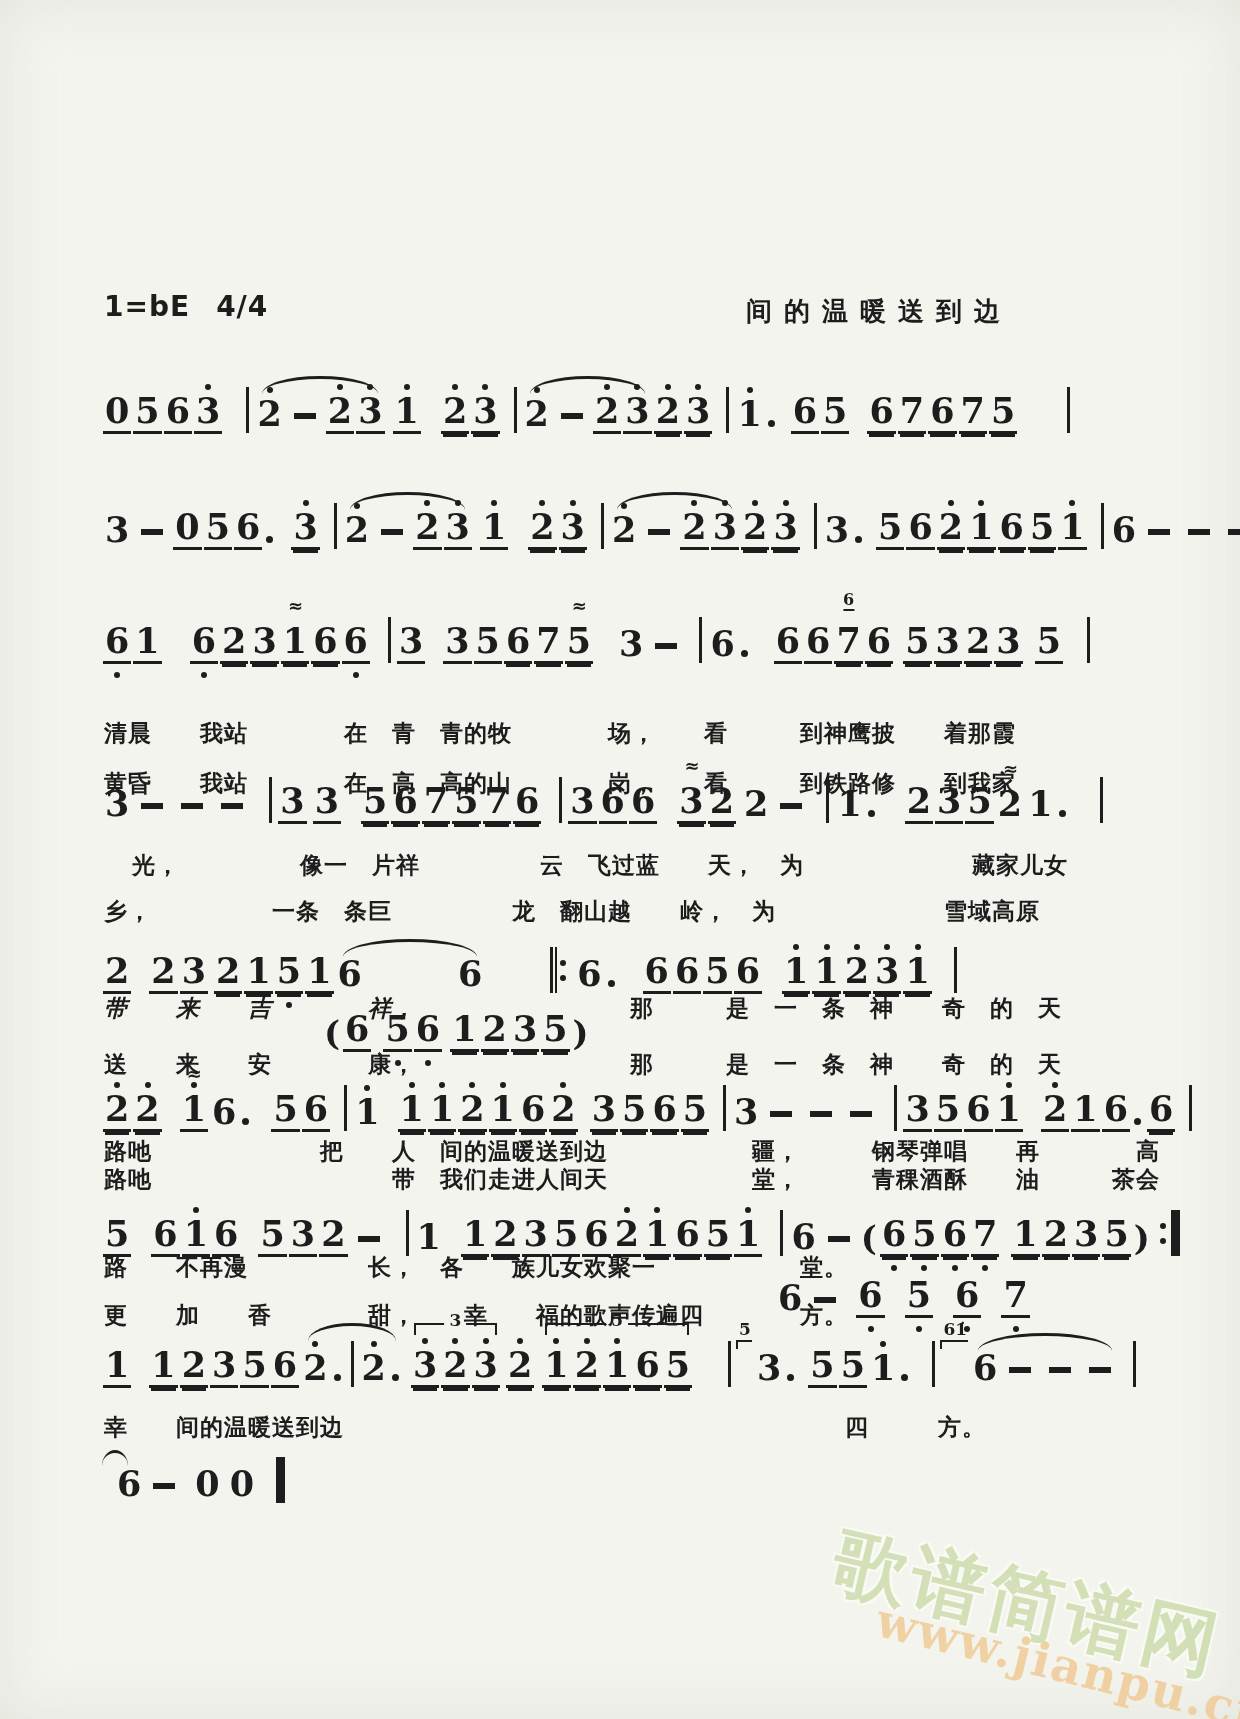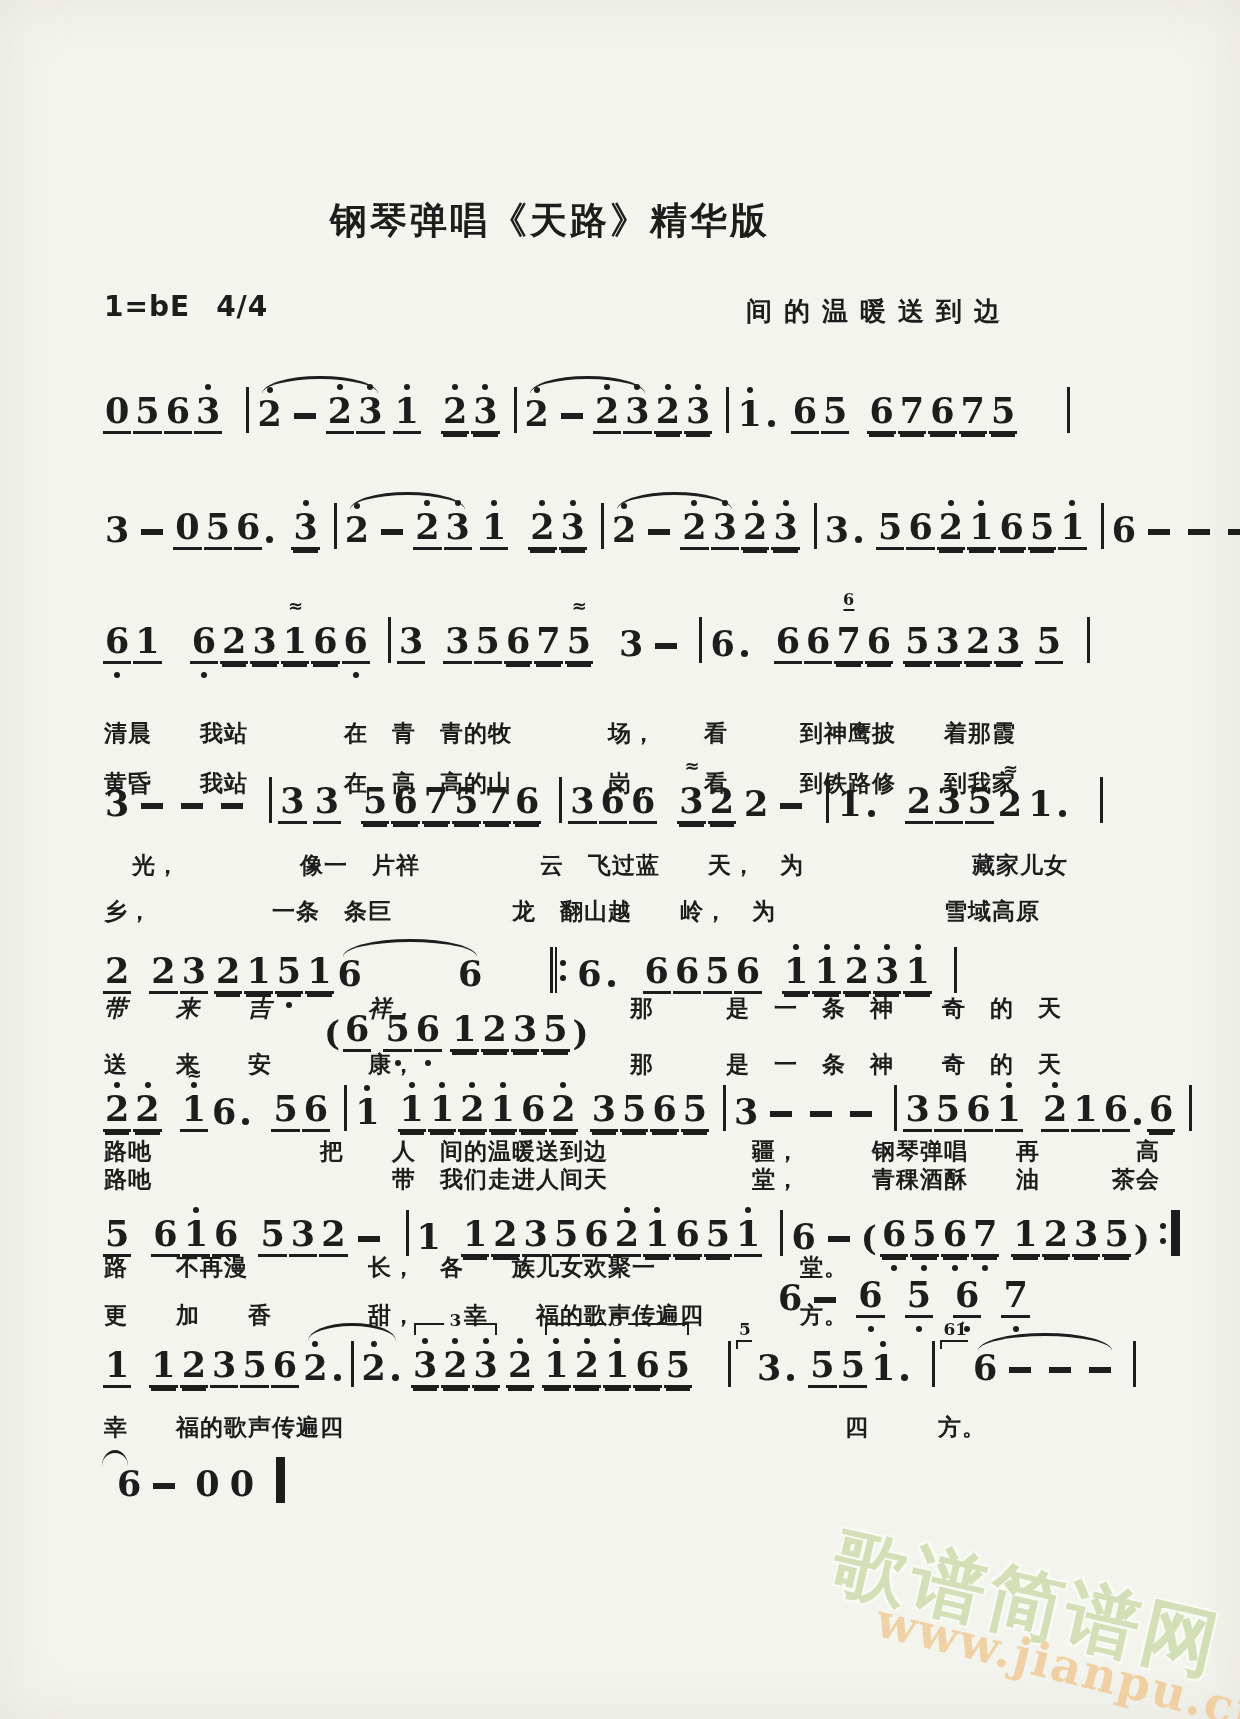--- a/index.html
+++ b/index.html
@@ -47,21 +47,20 @@
   .wm{position:absolute;left:845px;top:1515px;transform:rotate(13deg);transform-origin:left top;pointer-events:none}
   .wm-cn{font-size:75px;font-weight:700;color:#c9daa8;opacity:.78;letter-spacing:4px;line-height:1.2;
         text-shadow:2px 2px 0 #fbfcf6,-2px -2px 0 #fbfcf6,2px -2px 0 #fbfcf6,-2px 2px 0 #fbfcf6}
   .wm-url{display:block;font-size:47px;font-weight:700;color:#f0cb97;opacity:.85;margin:-20px 0 0 55px;
         letter-spacing:2px;transform:rotate(1deg)}
 </style>
 </head>
 <body>
 
 <div class="page" id="score-page">
-  <div class="title">钢琴弹唱《天路》精华版</div>
   <div class="keysig">
     <span>1=bE</span><span class="timesig">4/4</span>
   </div>
   <div class="credit">间的温暖送到边</div>
 
   <div id="music-root">
       <div class="msys" style="top: 382px; left: 102px;">
         <span class="note"><span class="digit u1">0</span></span>
         <span class="note"><span class="digit u1">5</span></span>
         <span class="note"><span class="digit u1">6</span></span>
@@ -528,21 +527,21 @@
       <div class="lyric" style="top: 850px; left: 104px; margin-left: 28px;">光，　　　　　像一　片祥　　　　　云　飞过蓝　　天，　为　　　　　　　藏家儿女</div>
       <div class="lyric" style="top: 896px; left: 104px; font-family: Liberation Mono, monospace;">乡，　　　　　一条　条巨　　　　　龙　翻山越　　岭，　为　　　　　　　雪域高原</div>
       <div class="lyric" style="top: 993px; left: 104px; font-style: italic;">带　　来　　吉　　　　祥，</div>
       <div class="lyric" style="top: 993px; left: 630px;">那　　　是　一　条　神　　奇　的　天</div>
       <div class="lyric" style="top: 1049px; left: 104px;">送　　来　　安　　　　康，</div>
       <div class="lyric" style="top: 1049px; left: 630px;">那　　　是　一　条　神　　奇　的　天</div>
       <div class="lyric" style="top: 1136px; left: 104px;">路吔　　　　　　　把　　人　间的温暖送到边　　　　　　疆，　　　钢琴弹唱　　再　　　　高</div>
       <div class="lyric" style="top: 1164px; left: 104px;">路吔　　　　　　　　　　带　我们走进人间天　　　　　　堂，　　　青稞酒酥　　油　　　茶会</div>
       <div class="lyric" style="top: 1252px; left: 104px;">路　　不再漫　　　　　长，　各　　族儿女欢聚一　　　　　　堂。</div>
       <div class="lyric" style="top: 1300px; left: 104px;">更　　加　　香　　　　甜，　　幸　　福的歌声传遍四　　　　方。</div>
-      <div class="lyric" style="top: 1412px; left: 104px;">幸　　福的歌声传遍四</div>
+      <div class="lyric" style="top: 1412px; left: 104px;">幸　　间的温暖送到边</div>
       <div class="lyric" style="top: 1412px; left: 845px;">四</div>
       <div class="lyric" style="top: 1412px; left: 938px;">方。</div>
     </div>
 
   <div class="wm">
     <span class="wm-cn">歌谱简谱网</span>
     <span class="wm-url">www.jianpu.cn</span>
   </div>
 </div>
 

